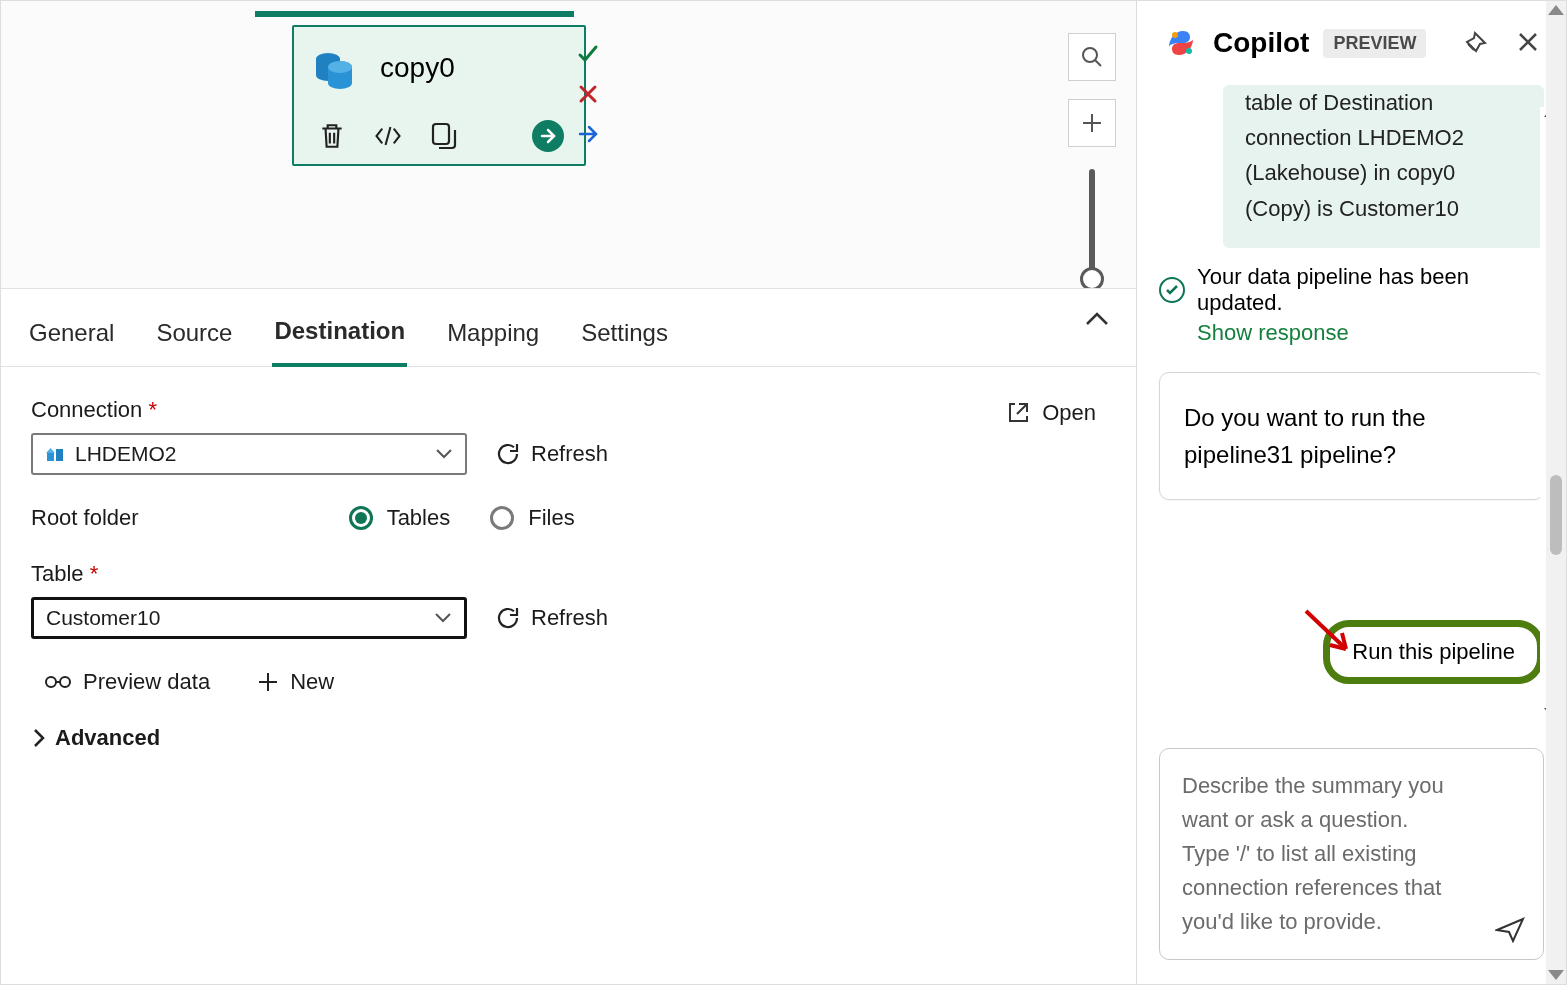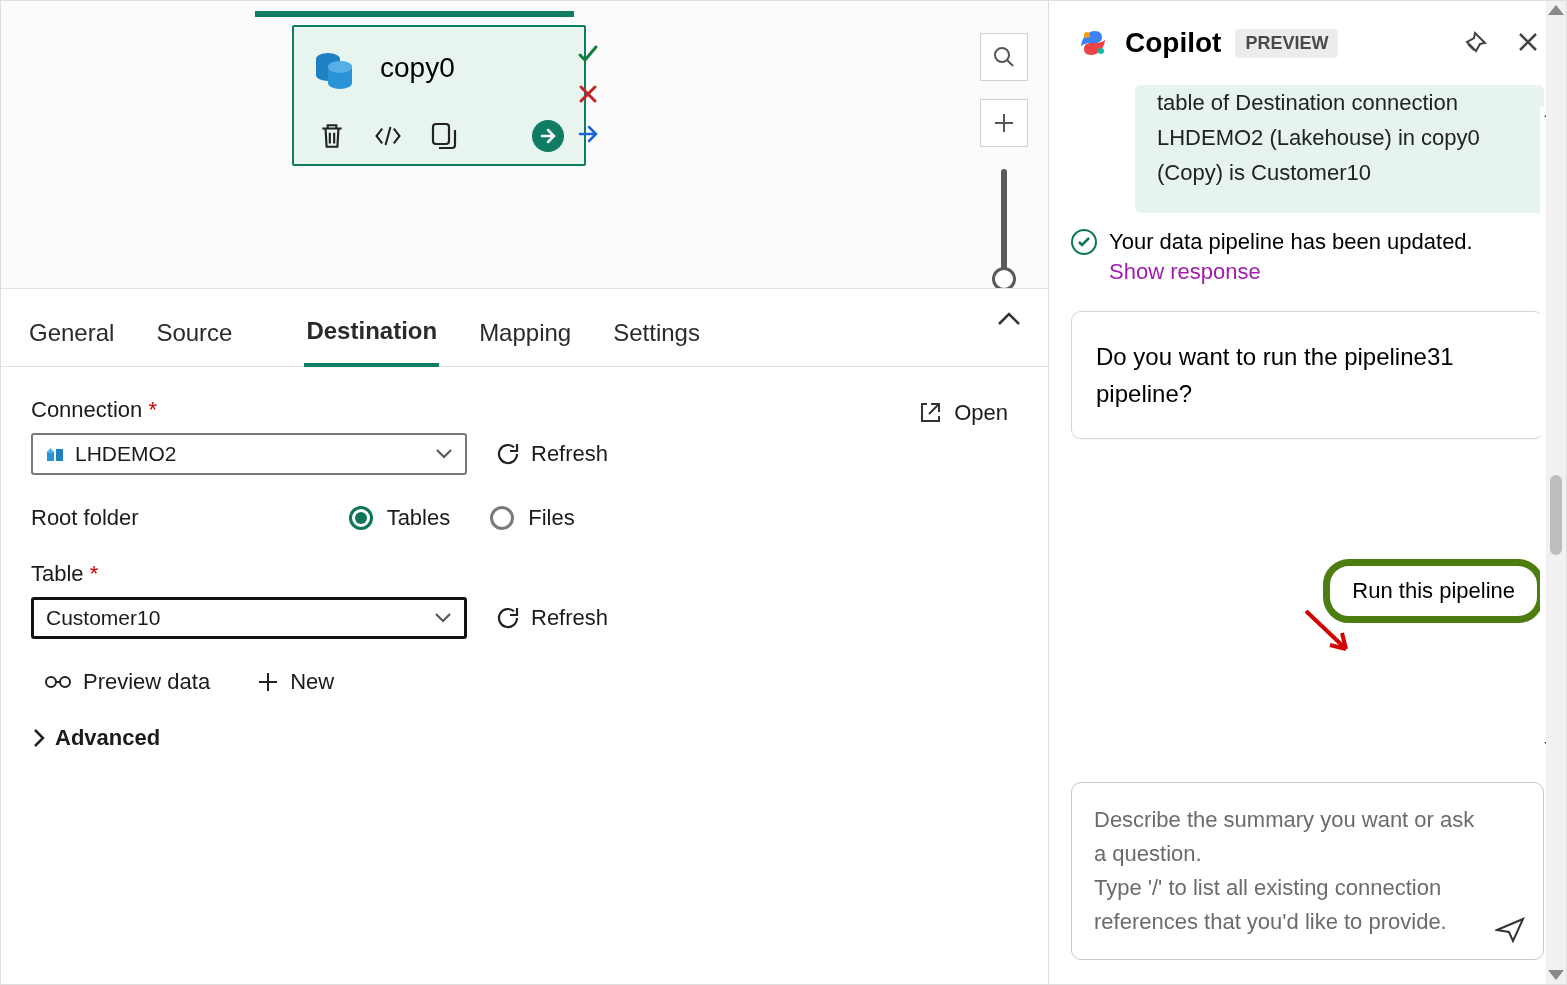--- a/index.html
+++ b/index.html
@@ -104,21 +104,21 @@
   }
 
   
   .tabs-row {
     display:flex; align-items:center; gap:38px;
     padding: 18px 26px 0 26px; font-size:24px; color:#2a2a2a;
     border-bottom:1px solid #e2e2e2;
     position:relative;
   }
   .tab { padding: 10px 2px 18px 2px; cursor:pointer; }
-  .tab.active { font-weight:600; border-bottom:4px solid #0f7d63; margin-bottom:-1px;margin-left:32px;}
+  .tab.active { font-weight:600; border-bottom:4px solid #0f7d63; margin-bottom:-1px;}
   .collapse-chevron { position:absolute; right:26px; top:22px; }
 
   
   .form-area { padding: 30px 30px; font-size:22px; color:#1b1b1b;}
   .form-row { display:flex; align-items:center; gap:28px; margin-bottom:30px;}
   .label { font-size:22px; margin-bottom:10px;}
   .req { color:#c00; }
   .select-box {
     width:436px; height:42px; border:2px solid #7a7a7a; border-radius:3px; display:flex; align-items:center; padding:8px 12px; gap:10px; font-size:21px; cursor:pointer; background:#fff;
   }
@@ -128,38 +128,38 @@
   .radio { width:24px; height:24px; border:3px solid #0e7557; border-radius:50%; display:inline-flex;align-items:center;justify-content:center;}
   .radio .dot { width:12px;height:12px;background:#0e7557;border-radius:50%;}
   .radio.empty { border-color:#7a7a7a;}
   .radio-row { display:flex; align-items:center; gap:14px; font-size:22px;}
   .advanced-row { display:flex; align-items:center; gap:8px; font-weight:600; font-size:22px; cursor:pointer; margin-top:4px;}
 
   .open-link { position:absolute; right:40px; top:20px; display:flex; align-items:center; gap:12px; font-size:22px; cursor:pointer;margin-top:13px;}
 
   
   .copilot {
-    width: 518px; border-left:1px solid #dcdcdc; display:flex; flex-direction:column; position:relative; background:#fff;
+    width: 430px; border-left:1px solid #dcdcdc; display:flex; flex-direction:column; position:relative; background:#fff;
   }
   .copilot-header {
     display:flex; align-items:center; gap:14px; padding:24px 26px; 
   }
   .copilot-logo { width:36px; height:36px;}
   .copilot-title { font-size:28px; font-weight:600;}
   .preview-badge { background:#ececec; color:#4a4a4a; font-weight:600; border-radius:4px; padding:4px 10px; font-size:18px;}
   .copilot-header .hdr-actions { margin-left:auto; display:flex; gap:28px;}
 
   .messages { flex:1 1 auto; padding: 0 22px 20px 22px; overflow:hidden; position:relative;}
   .green-box {
     background:#e6f3ee; border-radius:6px; padding:0 22px 22px 22px; margin:0 0 16px 64px;
     font-size:22px; color:#222; line-height:1.6;
   }
   .status-line { display:flex; align-items:center; gap:12px; font-size:22px; margin: 6px 0 4px 0;}
   .status-circle { width:26px;height:26px;border:2px solid #0e7557;border-radius:50%; display:flex;align-items:center;justify-content:center; flex:0 0 auto;}
-  .show-response { color:#a21caf; font-size:22px; margin-left:38px; cursor:pointer; margin-bottom:26px; display:inline-block;}
+  .show-response { color:#15803d; font-size:22px; margin-left:38px; cursor:pointer; margin-bottom:26px; display:inline-block;}
   .plain-card { border:1px solid #d6d6d6; border-radius:10px; padding:26px 24px; font-size:24px; line-height:1.55; box-shadow:0 1px 2px rgba(0,0,0,.04);}
   .run-pill { border:7px solid #4d7c0f; border-radius:26px; padding:12px 22px; font-size:22px; float:right; margin-top:120px; cursor:pointer;}
   .arrow { position:absolute; right:210px; top:520px; }
 
   .input-box {
     margin: 14px 22px 24px 22px; border:1px solid #c8c8c8; border-radius:10px; padding:20px 56px 20px 22px; position:relative; min-height:164px;
   }
   .input-box .ph { color:#6b6b6b; font-size:22px; line-height:1.55;}
   .send-icon { position:absolute; right:18px; bottom:16px; cursor:pointer;}
 

